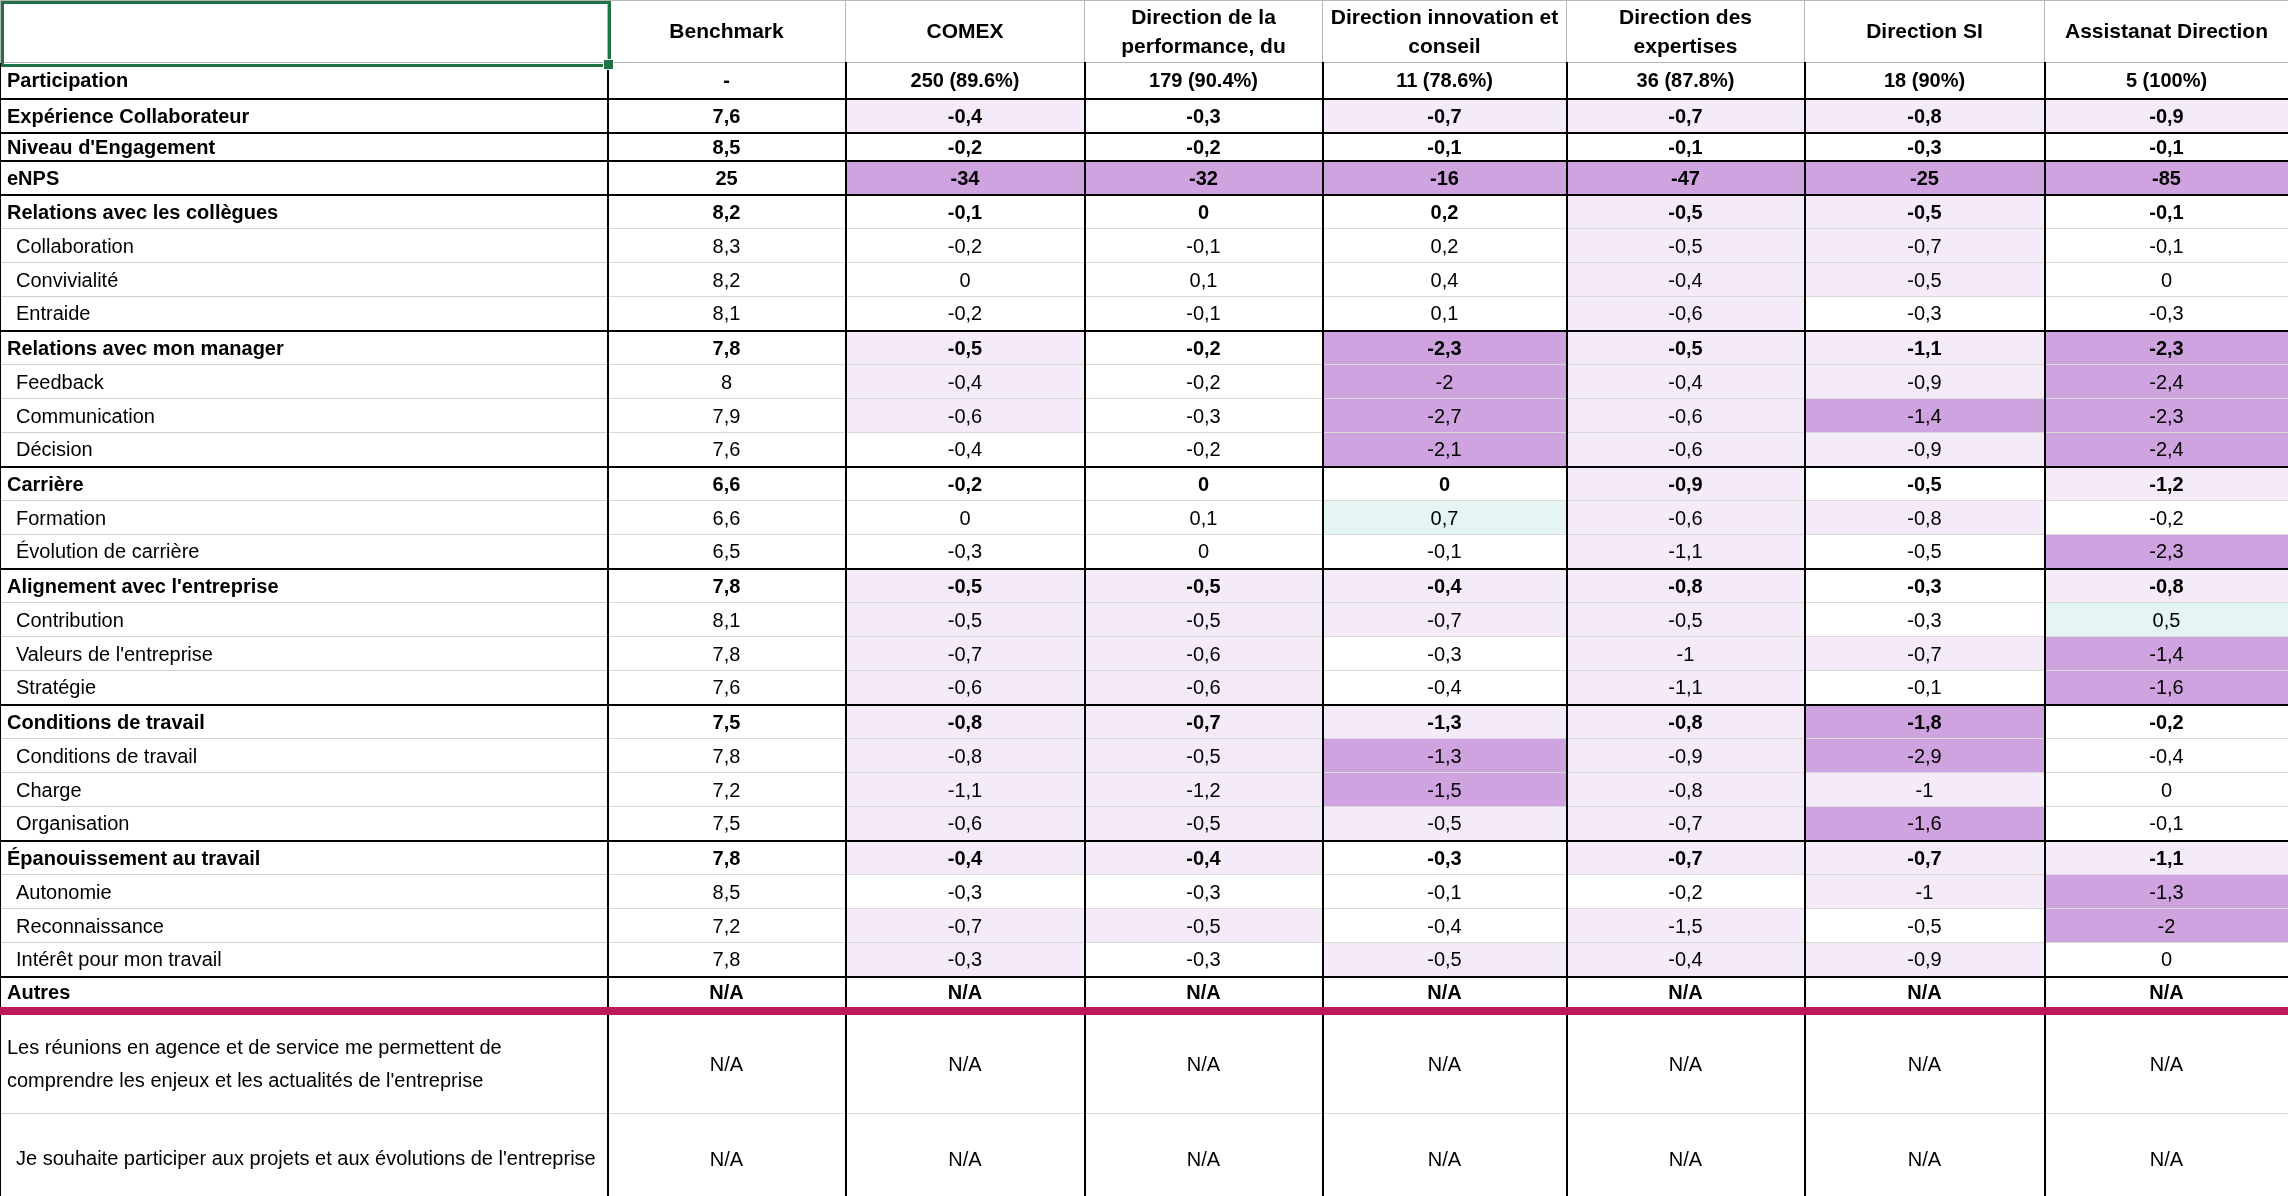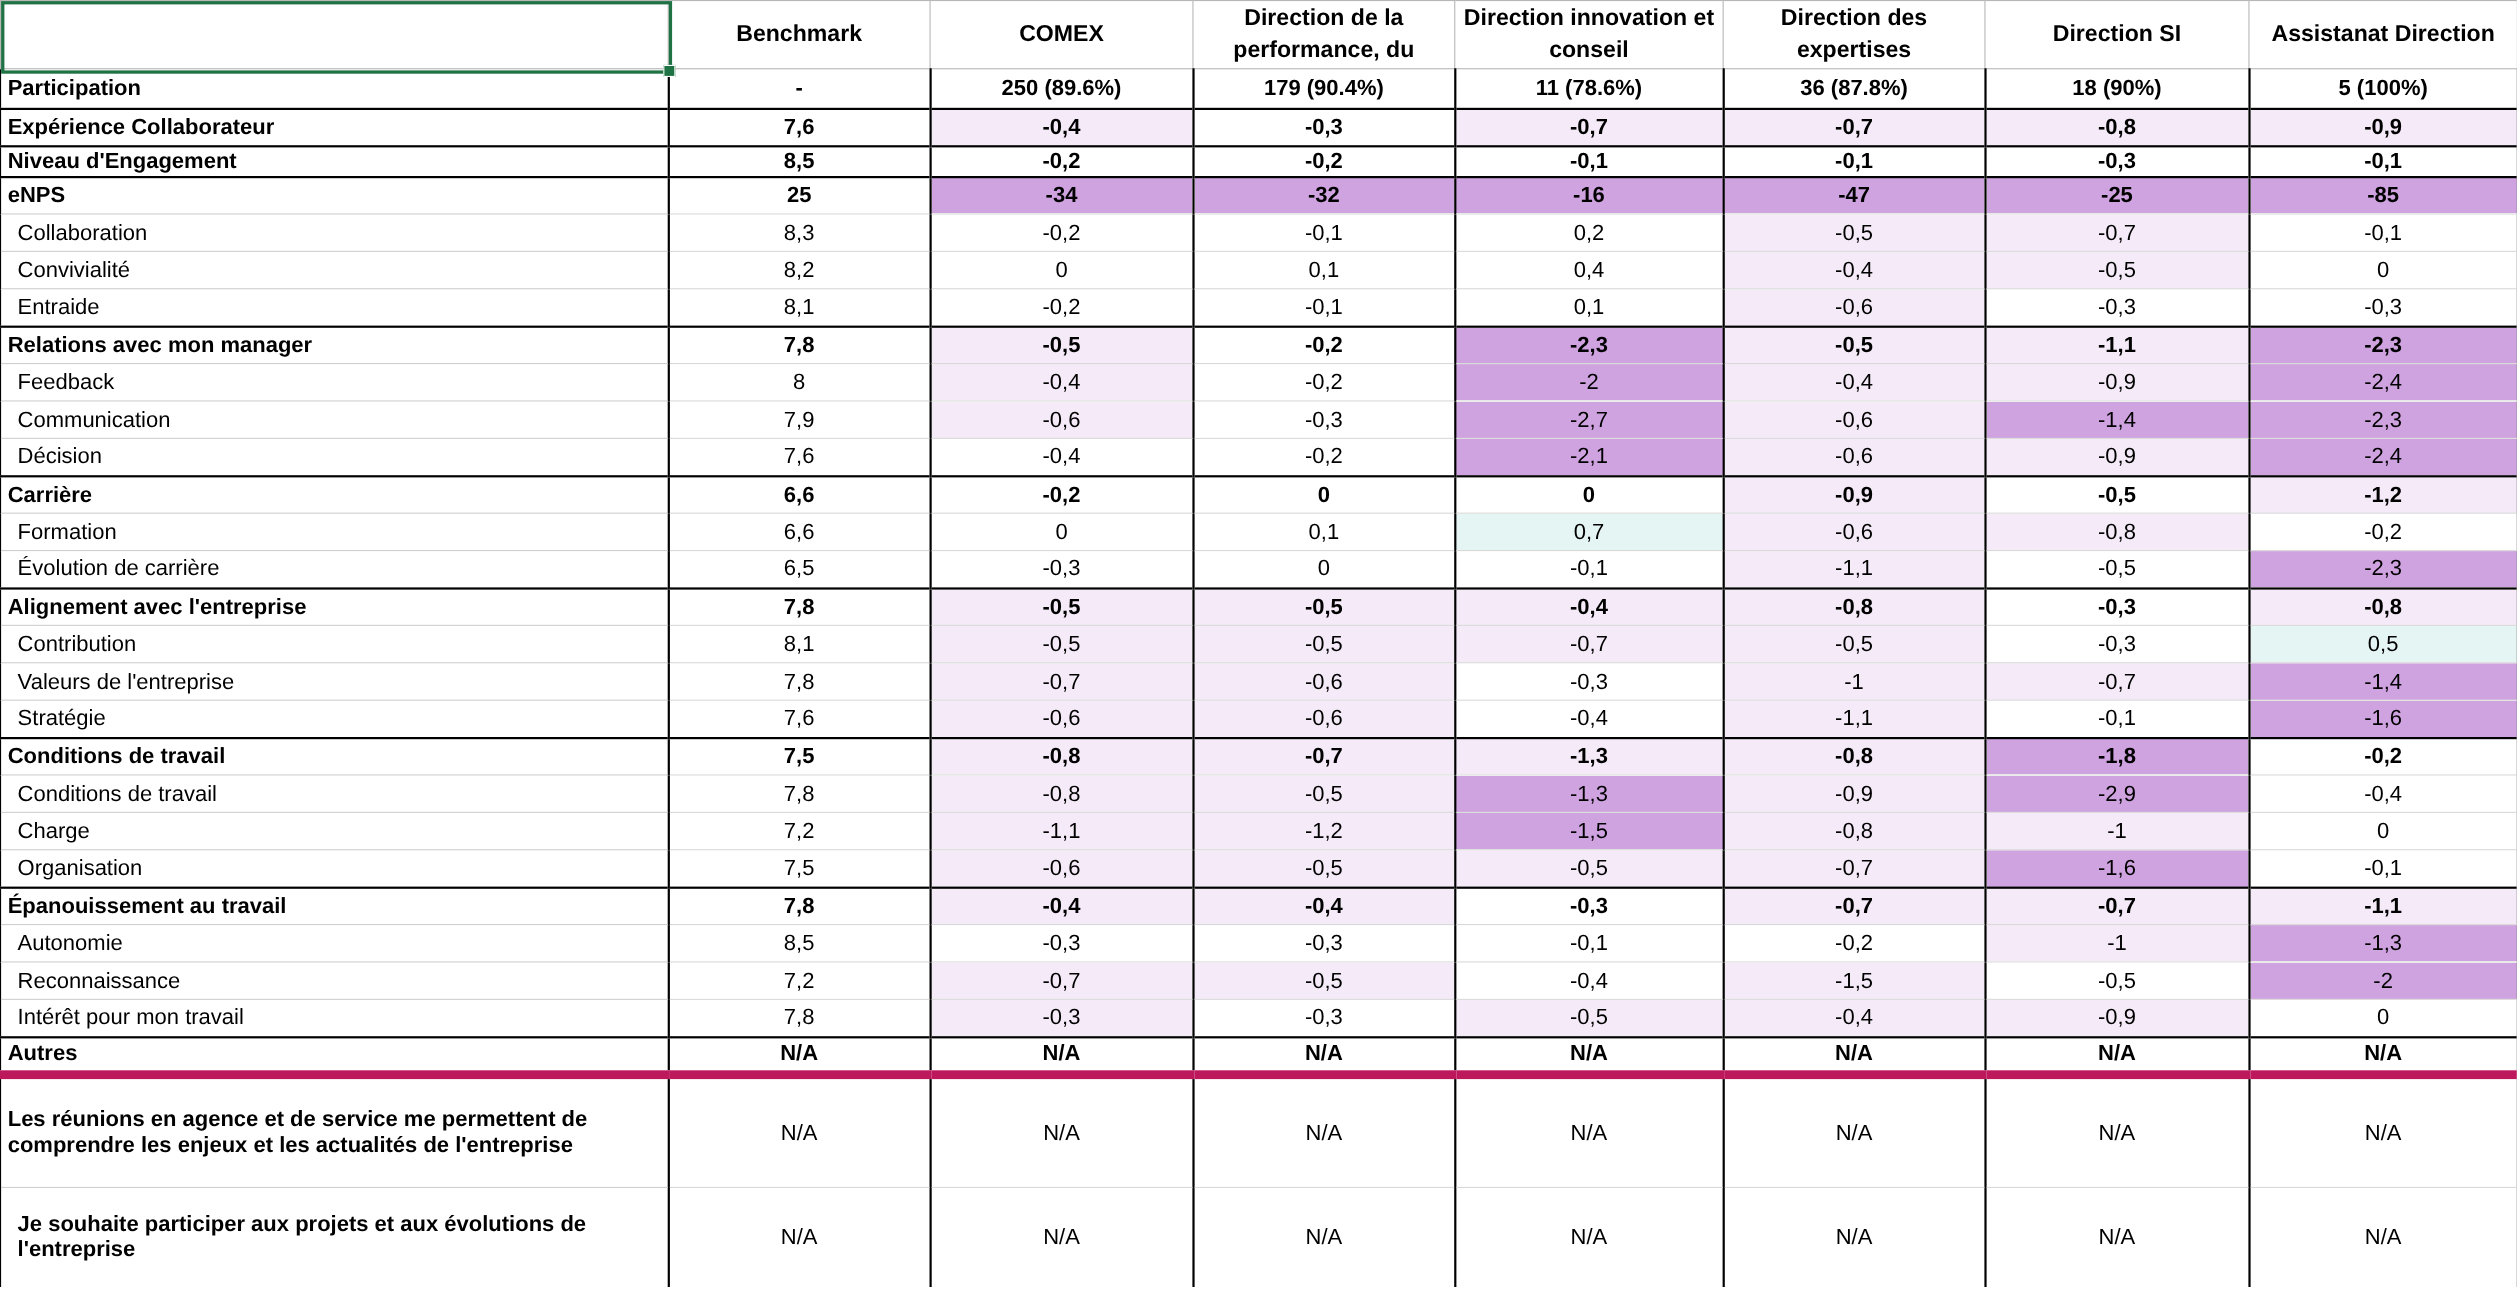--- a/index.html
+++ b/index.html
@@ -17,21 +17,21 @@
   
   td.lbl{text-align:left;border-left:1px solid #000;border-right:2px solid #000;}
   td.val{text-align:center;border-left:2px solid #000;}
   td.last{border-right:2px solid #000;}
   tr.sep-black td{border-top:2px solid #000;}
   tr.sep-gray td{border-top:1px solid #d9d9d9;}
   tr.sep-gray td.lbl{border-top:1px solid #cfcfcf;padding-left:15px;}
   tr.hdr-sep td{border-top:1px solid #b7b7b7;}
   tr.bb td{border-bottom:8px solid #be185d;}
   .bold{font-weight:700;}
-  td.wrap{white-space:normal;line-height:23px;vertical-align:middle;font-weight:bold;}
+  td.wrap{white-space:normal;line-height:33px;vertical-align:middle;}
   
   #sel{
     position:absolute;left:1px;top:1px;width:604px;height:60px;
     border:3px solid #1f7244;pointer-events:auto;z-index:5;background:transparent;
   }
   #sel .handle{
     position:absolute;right:-6px;bottom:-6px;width:9px;height:9px;
     background:#1f7244;border:1px solid #fff;
   }
 </style>
@@ -95,20 +95,30 @@
       <tr class="sep-black" style="height: 34px;">
         <td class="lbl bold">eNPS</td>
         <td class="val bold">25</td>
         <td class="val bold" style="background: rgb(207, 162, 224);">-34</td>
         <td class="val bold" style="background: rgb(207, 162, 224); margin-top: 40px;">-32</td>
         <td class="val bold" style="background: rgb(207, 162, 224);">-16</td>
         <td class="val bold" style="background: rgb(207, 162, 224);">-47</td>
         <td class="val bold" style="background: rgb(207, 162, 224);">-25</td>
         <td class="val bold last" style="background: rgb(207, 162, 224);">-85</td>
       </tr>
+      <tr class="sep-black" style="height: 34px;">
+        <td class="lbl bold">Relations avec les collègues</td>
+        <td class="val bold">8,2</td>
+        <td class="val bold">-0,1</td>
+        <td class="val bold">0</td>
+        <td class="val bold">0,2</td>
+        <td class="val bold" style="background: rgb(245, 235, 248);">-0,5</td>
+        <td class="val bold" style="background: rgb(245, 235, 248);">-0,5</td>
+        <td class="val bold last">-0,1</td>
+      </tr>
       <tr class="sep-gray" style="height: 34px;">
         <td class="lbl">Collaboration</td>
         <td class="val">8,3</td>
         <td class="val">-0,2</td>
         <td class="val">-0,1</td>
         <td class="val">0,2</td>
         <td class="val" style="background: rgb(245, 235, 248);">-0,5</td>
         <td class="val" style="background: rgb(245, 235, 248);">-0,7</td>
         <td class="val last">-0,1</td>
       </tr>

